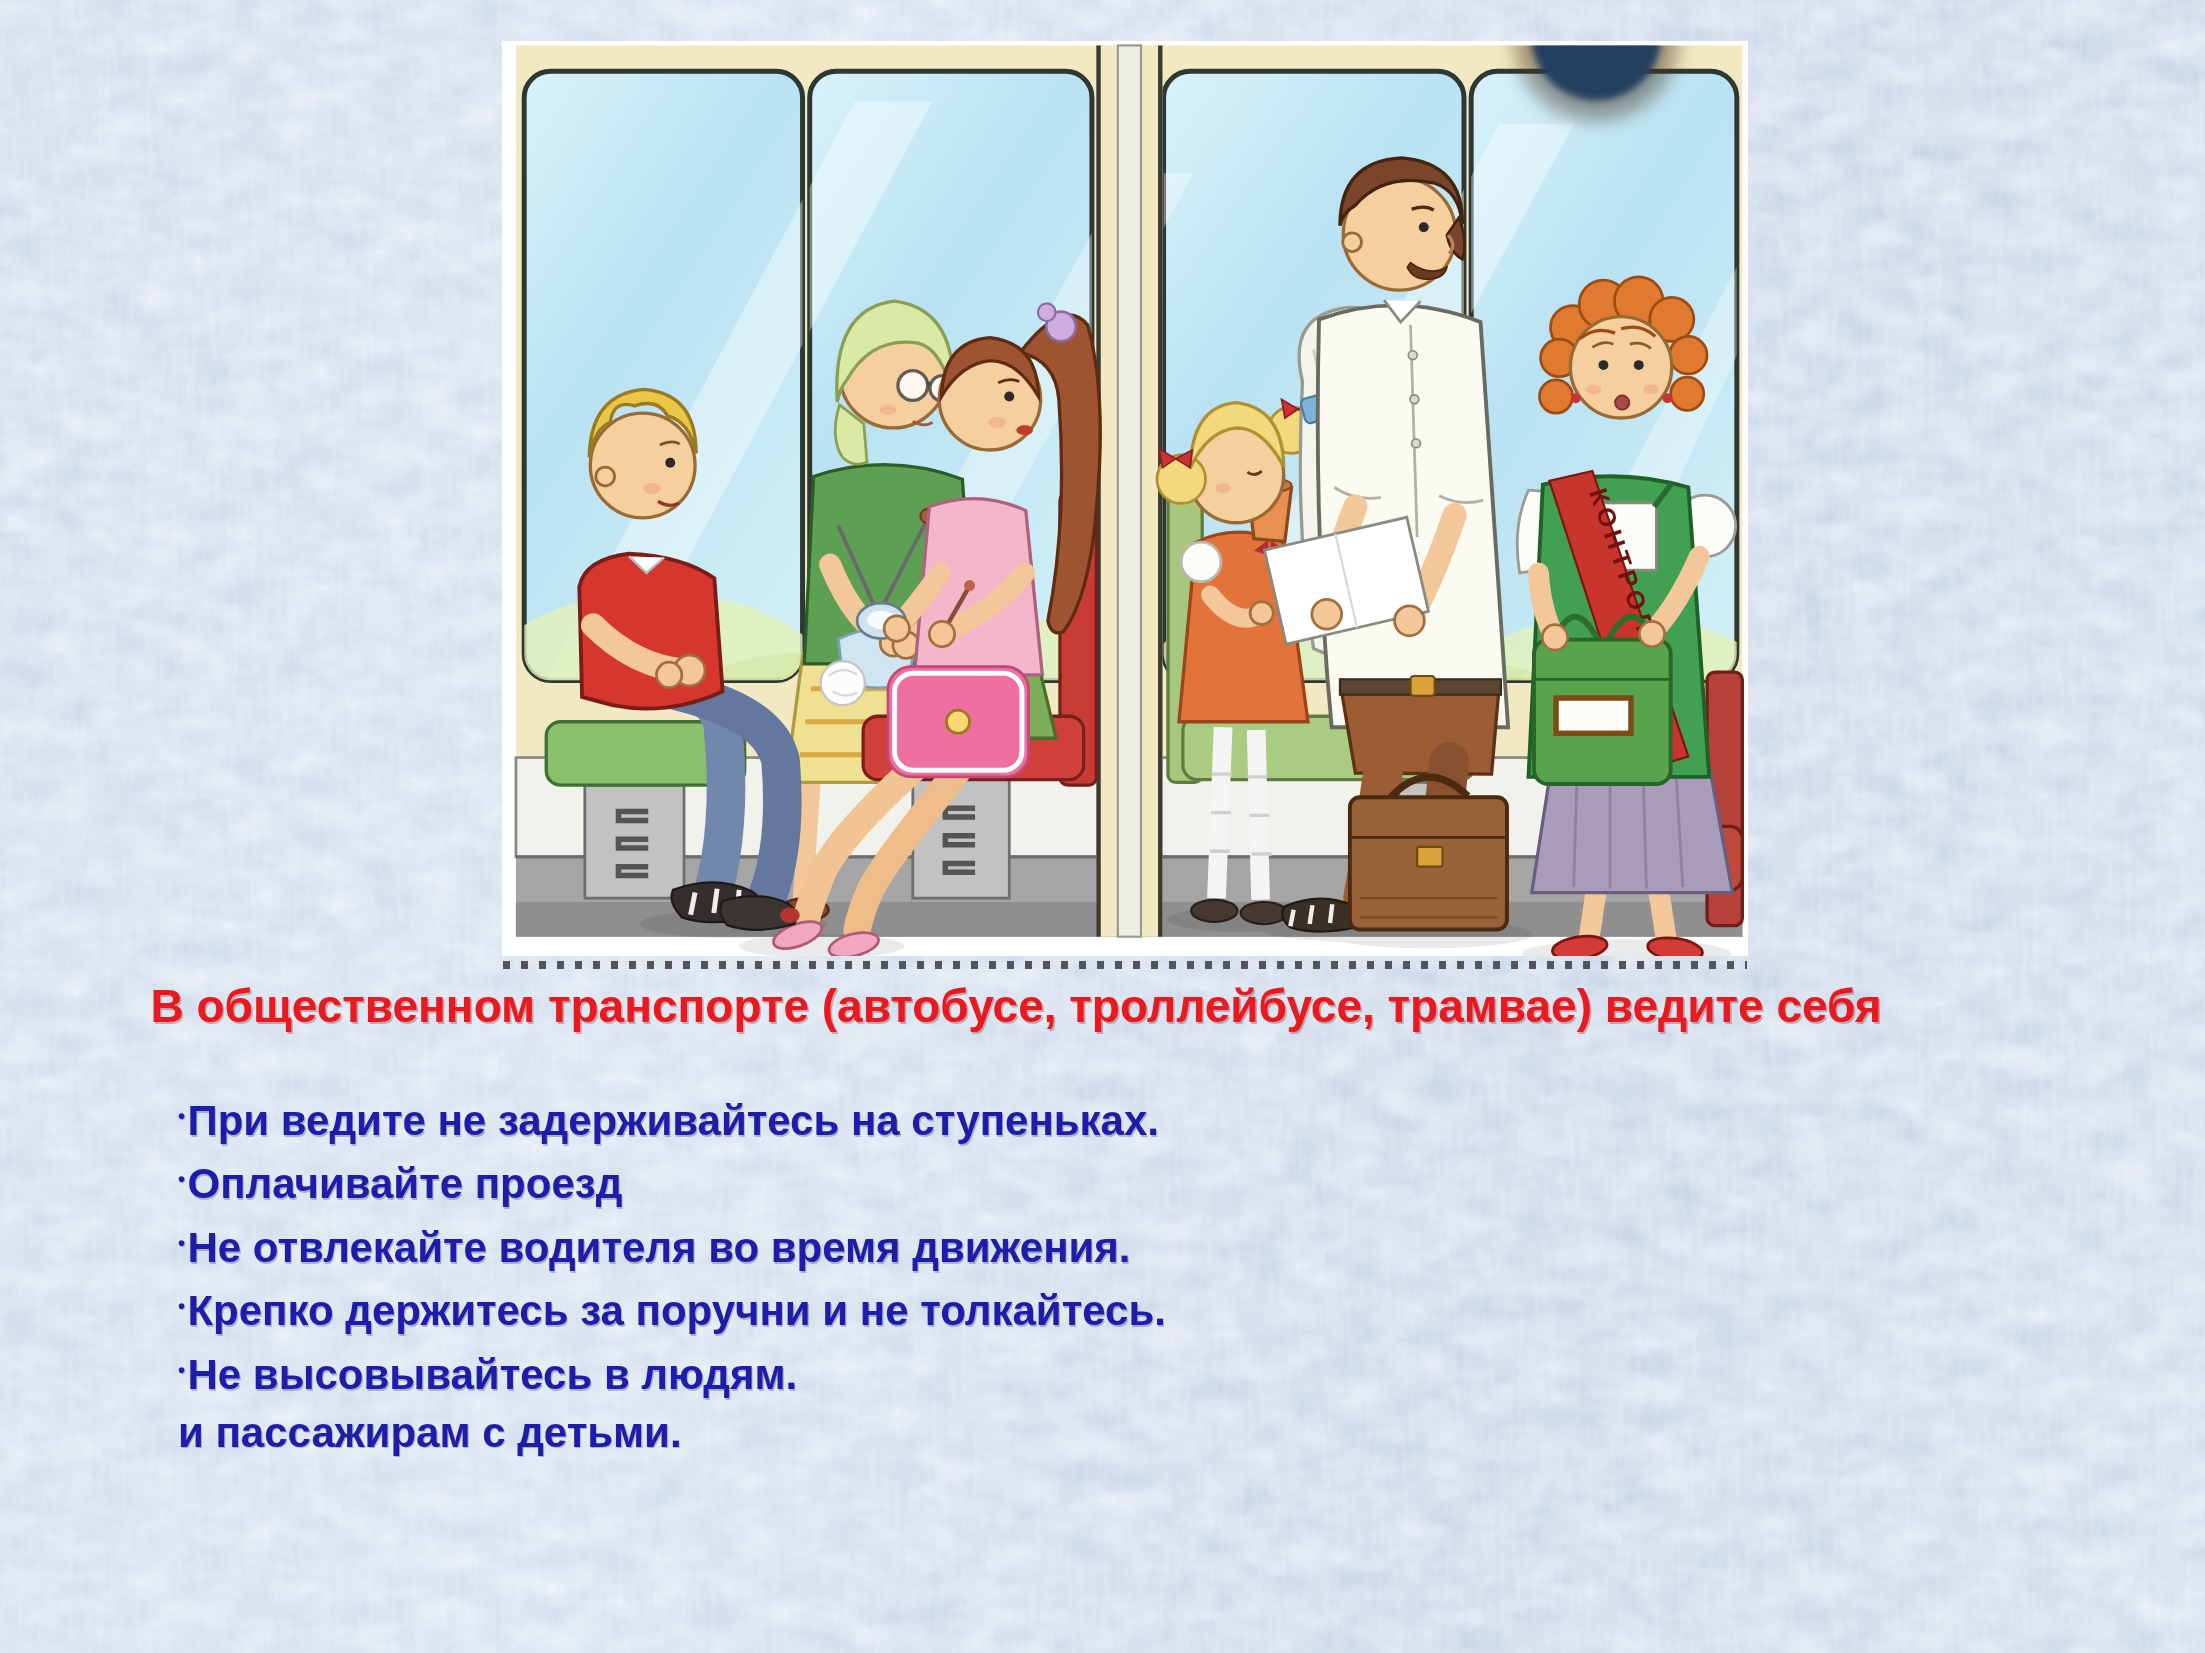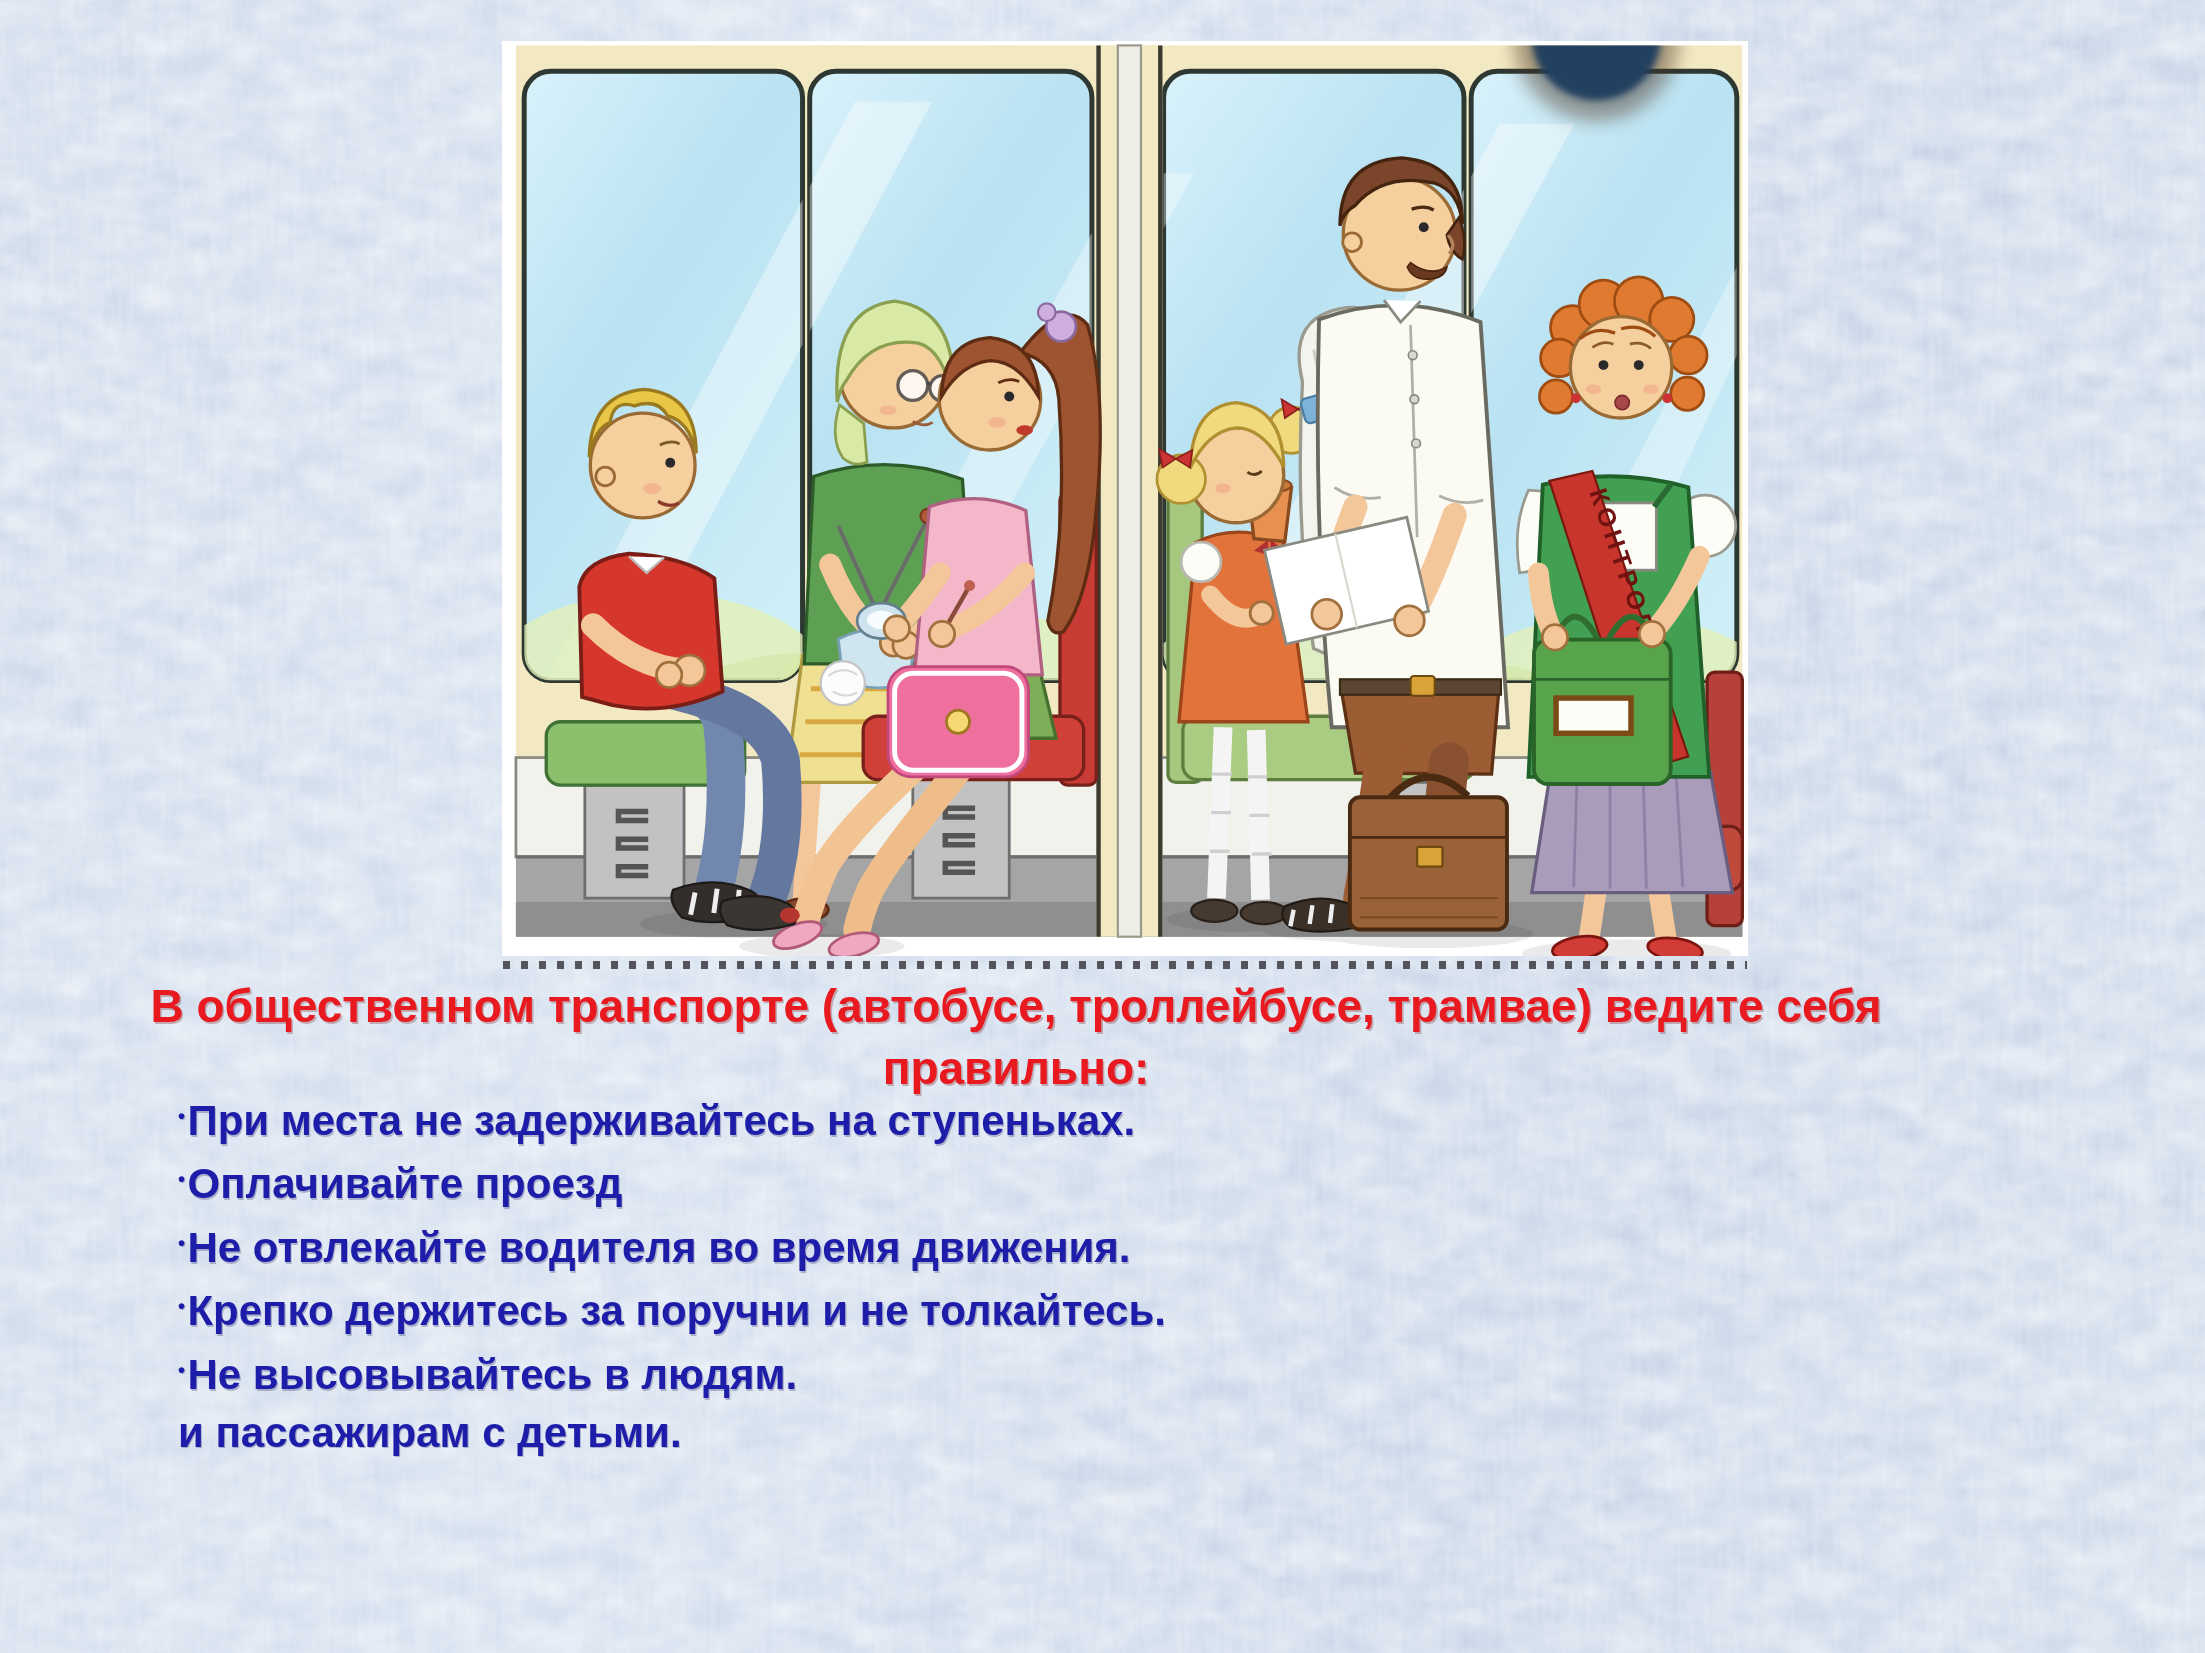--- a/index.html
+++ b/index.html
@@ -358,25 +358,24 @@
         <circle cx="1910" cy="1082" r="23" fill="#f4c79b" stroke="#a0713d" stroke-width="5"></circle>
         <circle cx="2086" cy="1076" r="23" fill="#f4c79b" stroke="#a0713d" stroke-width="5"></circle>
       </g>
     </svg>
   </div>
 
   <div class="dotted-line"></div>
 
   <div class="title-block">
     <div>В общественном транспорте (автобусе, троллейбусе, трамвае) ведите себя</div>
-    <div>правильно:</div>
   </div>
 
   <div class="rules">
-    <div class="rule-row"><span class="bullet">•</span><span>При места не задерживайтесь на ступеньках.</span></div>
+    <div class="rule-row"><span class="bullet">•</span><span>При ведите не задерживайтесь на ступеньках.</span></div>
     <div class="rule-row"><span class="bullet">•</span><span>Оплачивайте проезд</span></div>
     <div class="rule-row"><span class="bullet">•</span><span>Не отвлекайте водителя во время движения.</span></div>
     <div class="rule-row"><span class="bullet">•</span><span>Крепко держитесь за поручни и не толкайтесь.</span></div>
     <div class="rule-row"><span class="bullet">•</span><span>Не высовывайтесь в людям.</span></div>
     <div class="rule-row"><span>и пассажирам с детьми.</span></div>
   </div>
 
 </div>
 
 

